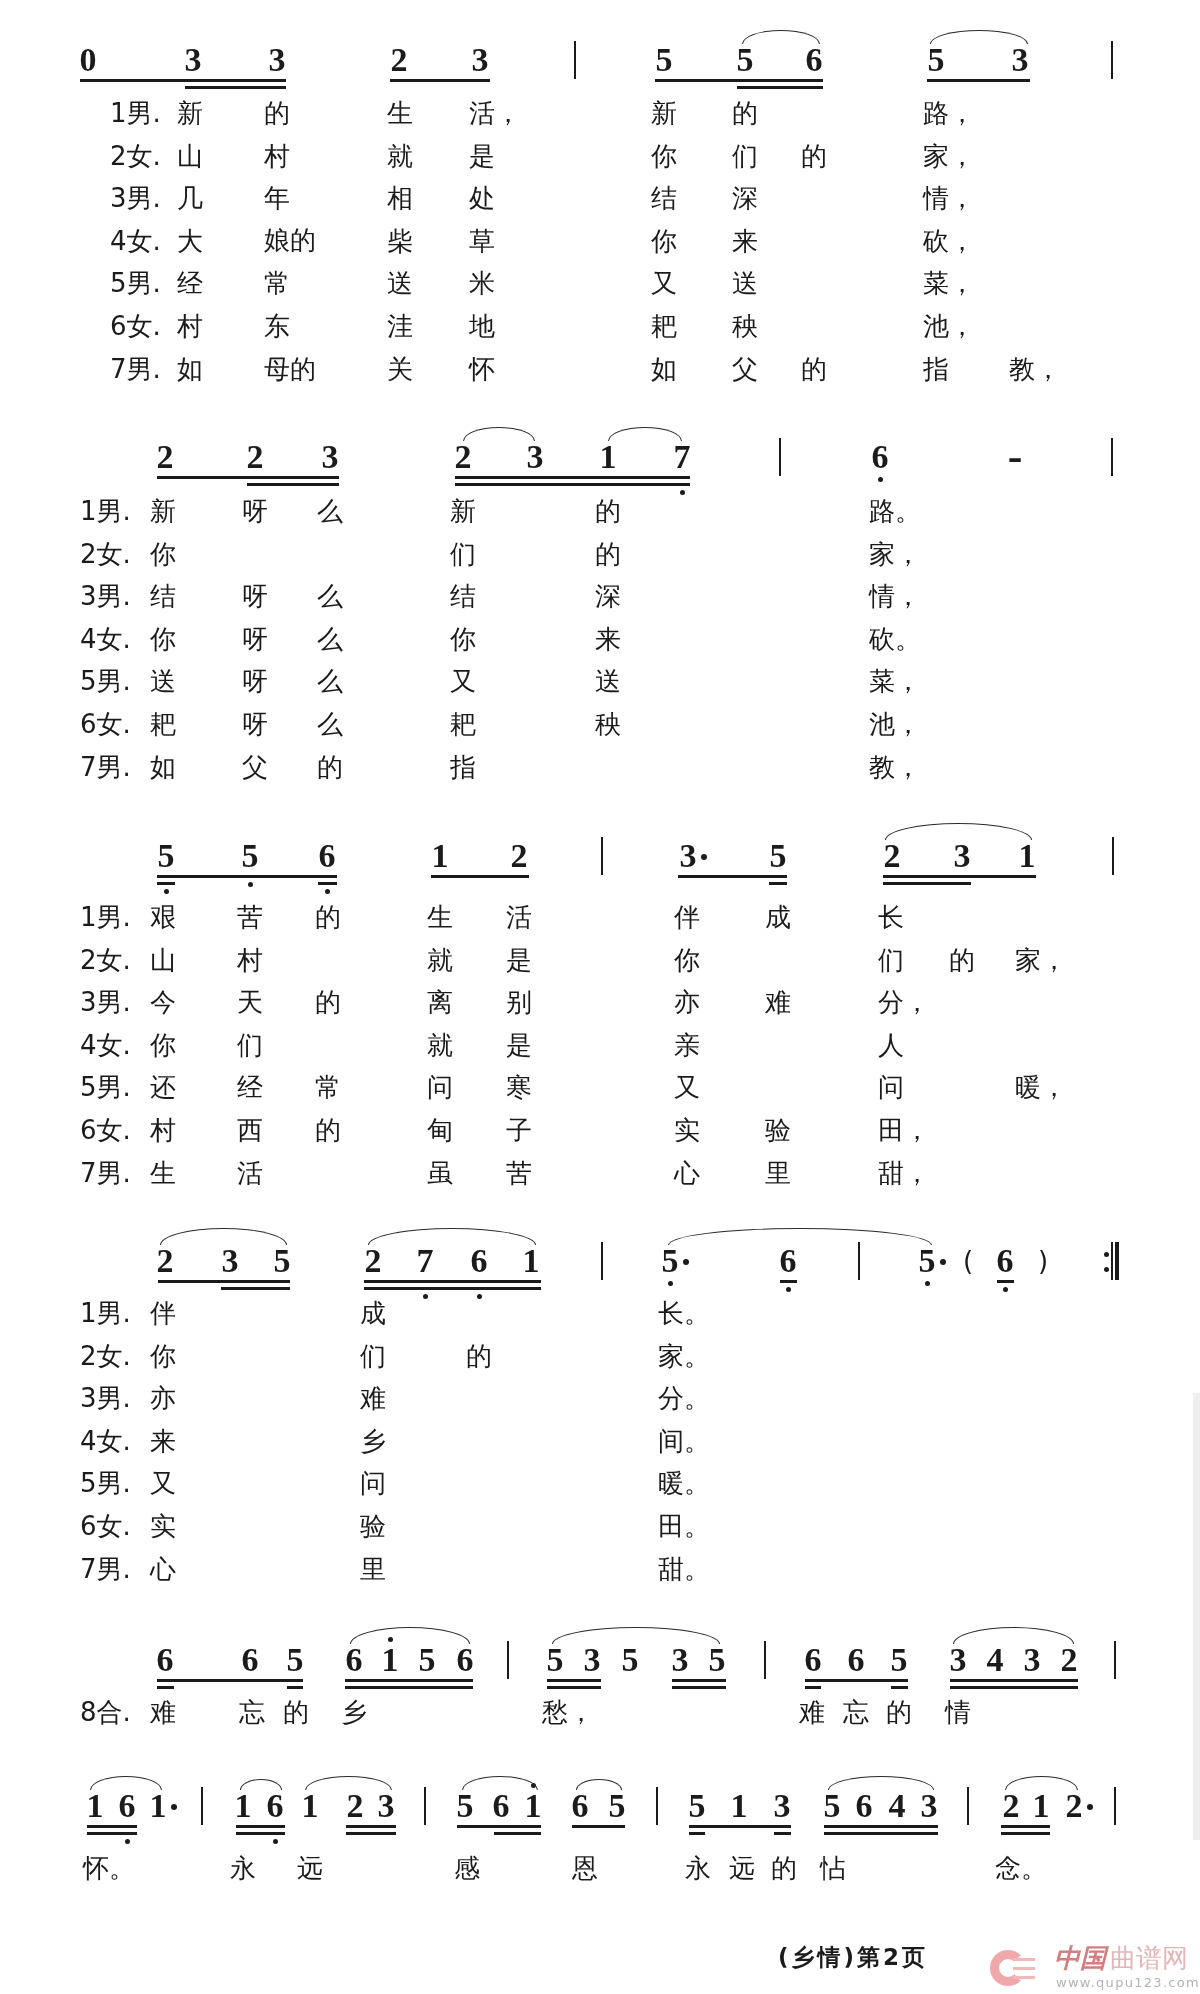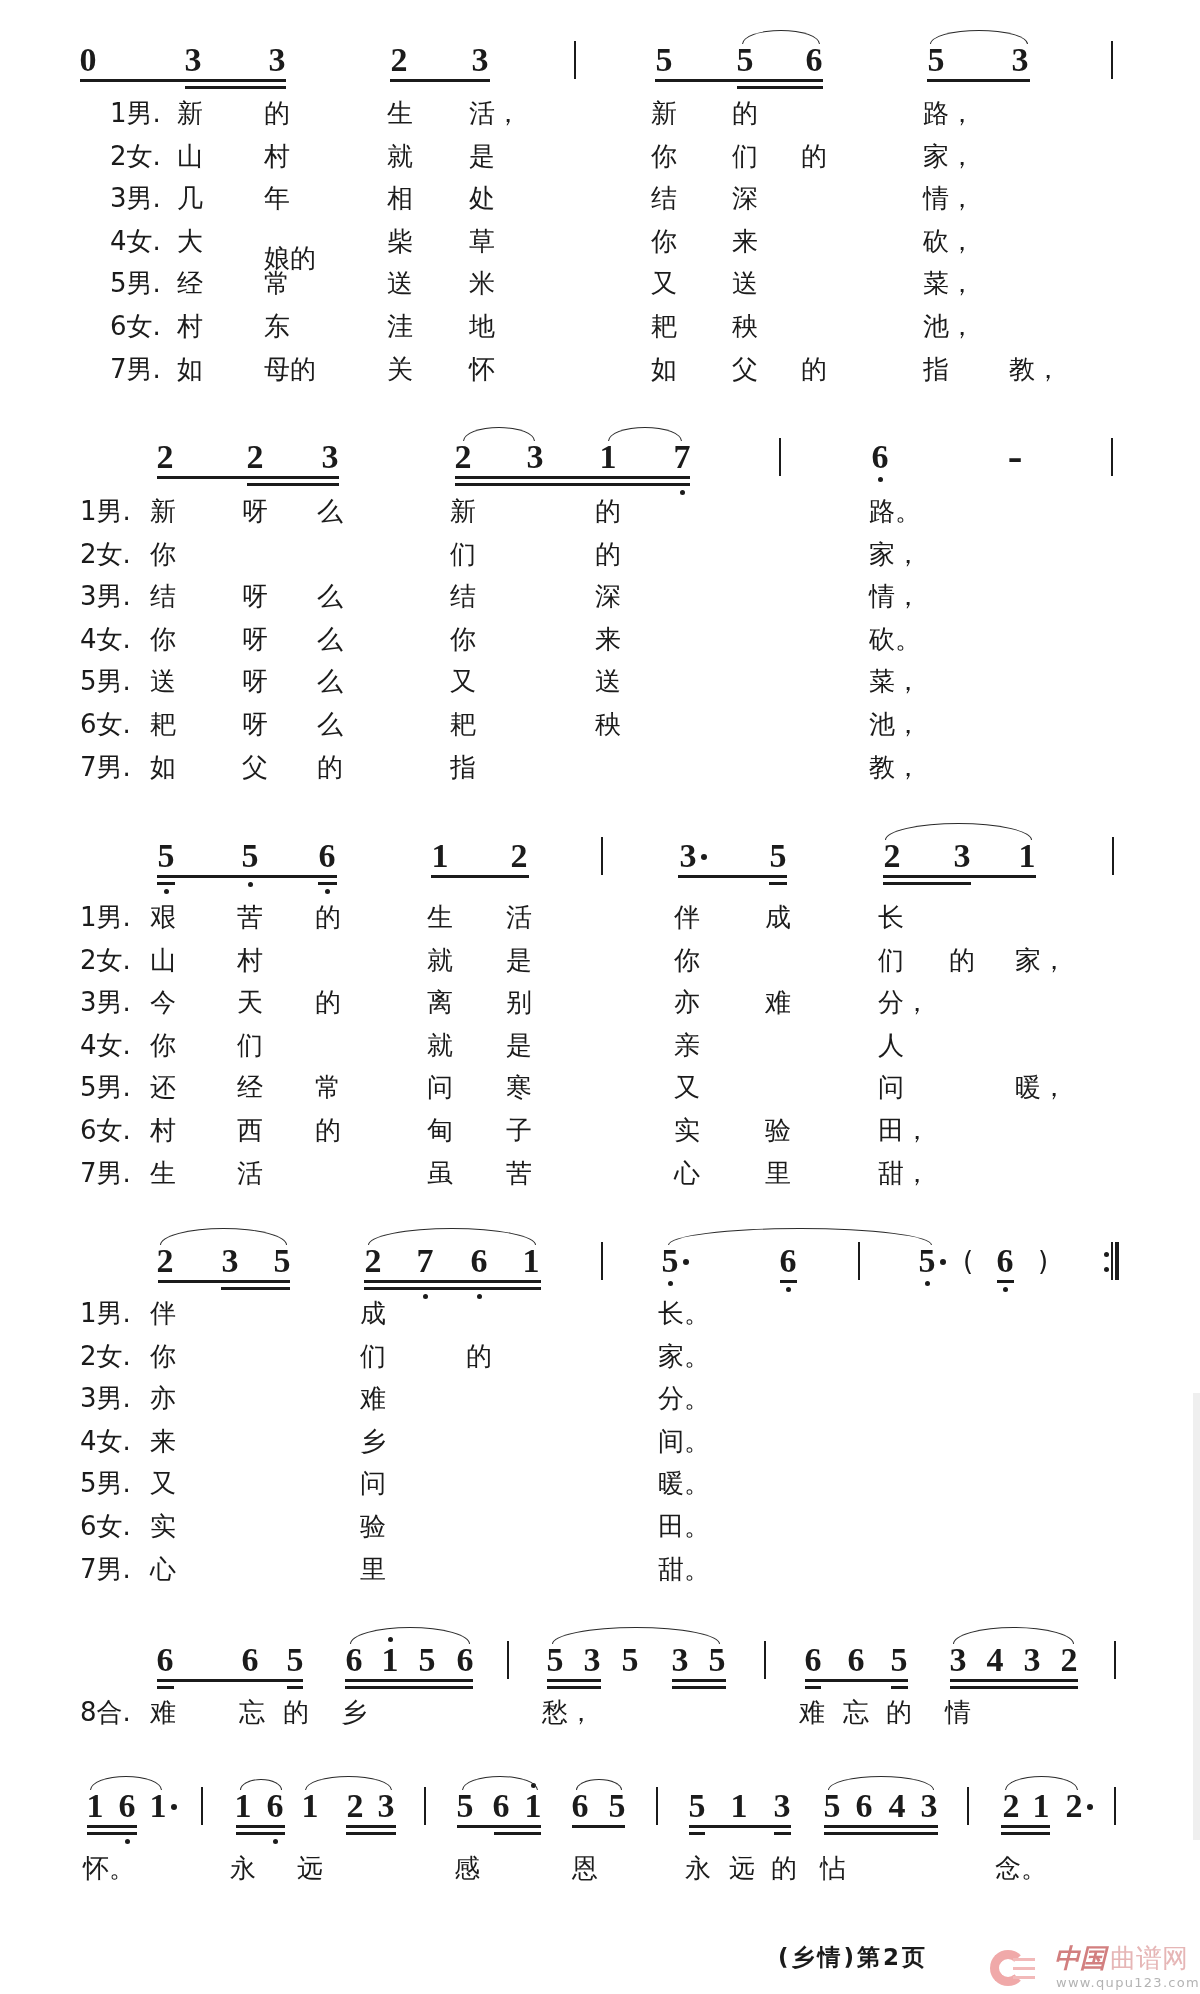--- a/index.html
+++ b/index.html
@@ -86,21 +86,21 @@
             <span class="lyric" style="left: 264px; top: 183.2px;">年</span>
             <span class="lyric" style="left: 387px; top: 183.2px;">相</span>
             <span class="lyric" style="left: 469px; top: 183.2px;">处</span>
             <span class="lyric" style="left: 651px; top: 183.2px;">结</span>
             <span class="lyric" style="left: 732px; top: 183.2px;">深</span>
             <span class="lyric" style="left: 923px; top: 183.2px;">情，</span>
           </div>
           <div class="lyric-row">
             <span class="lyric label" style="left: 110px; top: 225.8px;">4女.</span>
             <span class="lyric" style="left: 177px; top: 225.8px;">大</span>
-            <span class="lyric" style="left: 264px; top: 243px;">娘的</span>
+            <span class="lyric" style="left: 264px; top: 225px;">娘的</span>
             <span class="lyric" style="left: 387px; top: 225.8px;">柴</span>
             <span class="lyric" style="left: 469px; top: 225.8px;">草</span>
             <span class="lyric" style="left: 651px; top: 225.8px;">你</span>
             <span class="lyric" style="left: 732px; top: 225.8px;">来</span>
             <span class="lyric" style="left: 923px; top: 225.8px;">砍，</span>
           </div>
           <div class="lyric-row">
             <span class="lyric label" style="left: 110px; top: 268.4px;">5男.</span>
             <span class="lyric" style="left: 177px; top: 268.4px;">经</span>
             <span class="lyric" style="left: 264px; top: 268.4px;">常</span>

